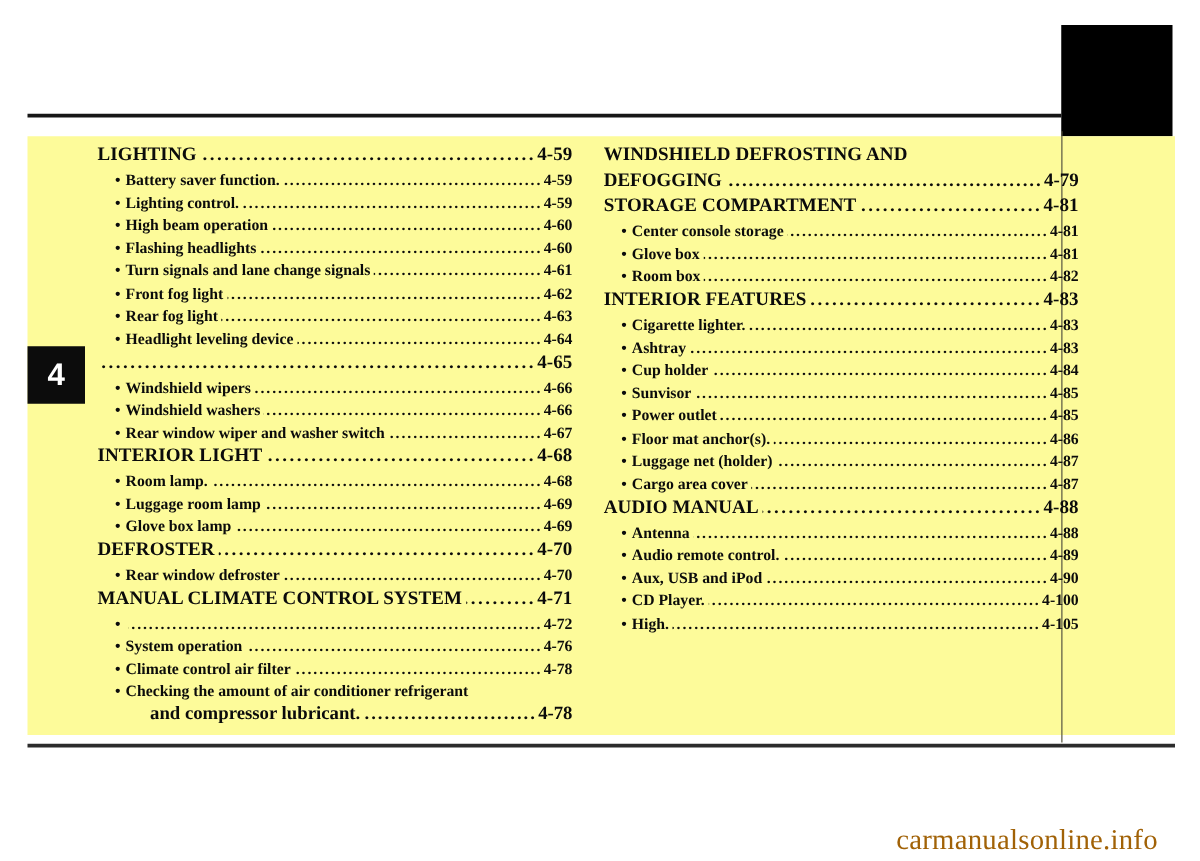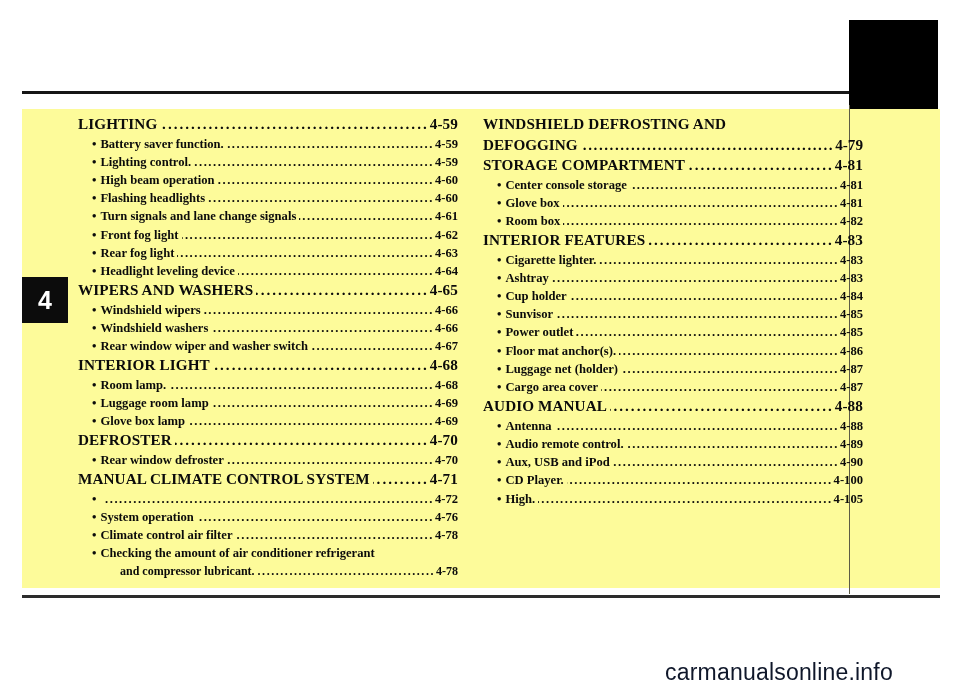--- a/index.html
+++ b/index.html
@@ -110,21 +110,21 @@
     letter-spacing: 0.1px;
   }
   
   .entry.sub {
     font-size: 12.6px;
     line-height: 18.2px;
     padding-left: 14px;
   }
   
   .entry.cont {
-    font-size: 12px;
+    font-size: 15px;
     line-height: 18.2px;
     padding-left: 42px;
   }
   
   .entry.major-cont {
     font-size: 15.2px;
     line-height: 20.5px;
     padding-left: 0px;
   }
 
@@ -157,25 +157,25 @@
   .entry.major > .leader::before { letter-spacing: 2.0px; }
 
   .epage {
     flex: 0 0 auto;
     text-align: right;
   }
 
   
   .watermark {
     position: absolute;
-    left: 665px;
+    left: 717px;
     top: 659px;
-    font-family: Liberation Sans, sans-serif;
+    font-family: Liberation Serif, serif;
     font-size: 23px;
-    color: #0f172a;
+    color: #a16207;
     letter-spacing: 0.2px;
     white-space: nowrap;
   }
 </style>
 </head>
 <body>
 
 <div id="page">
 
   <div class="chapter-thumb"></div>
@@ -236,21 +236,20 @@
           <span class="leader"></span>
           <span class="epage">4-63</span>
         </div>
         <div class="entry sub">
           <span class="bullet">•</span>
           <span class="etitle">Headlight leveling device</span>
           <span class="leader"></span>
           <span class="epage">4-64</span>
         </div>
         <div class="entry major">
-          <span class="etitle">WIPERS AND WASHERS</span>
           <span class="leader"></span>
           <span class="epage">4-65</span>
         </div>
         <div class="entry sub">
           <span class="bullet">•</span>
           <span class="etitle">Windshield wipers</span>
           <span class="leader"></span>
           <span class="epage">4-66</span>
         </div>
         <div class="entry sub">

